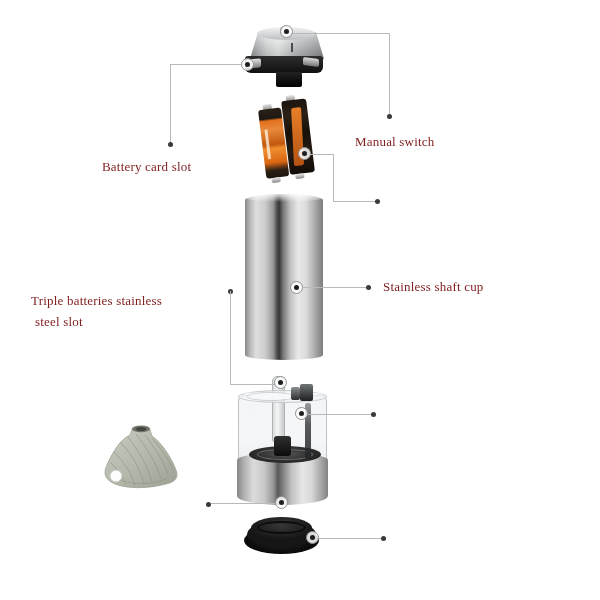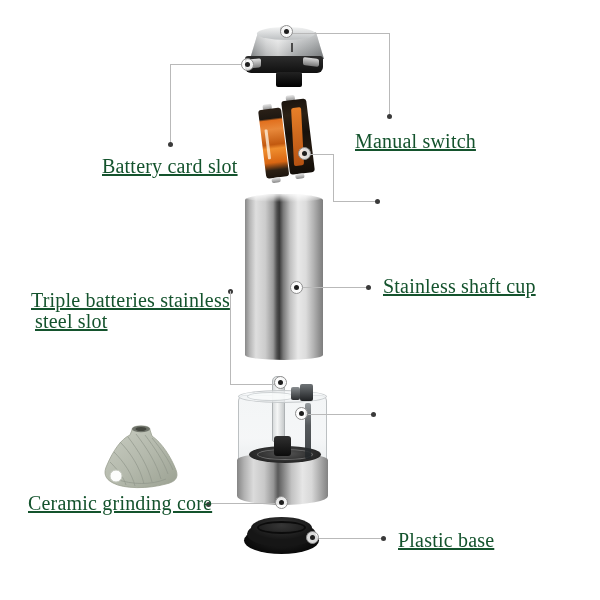--- a/index.html
+++ b/index.html
@@ -3,22 +3,22 @@
 <meta charset="utf-8">
 <style>
   html,body{margin:0;padding:0;background:#fff;}
   #canvas{
     position:relative;width:600px;height:600px;background:#ffffff;
     overflow:hidden;font-family:"Liberation Serif","DejaVu Serif",serif;
   }
   .abs{position:absolute;}
   
   .lbl{
-    position:absolute;font-size:20px;color:#14532d;white-space:nowrap;
-    letter-spacing:.2px;line-height:21px;text-decoration:underline;
+    position:absolute;font-size:13px;color:#7f1d1d;white-space:nowrap;
+    letter-spacing:.2px;line-height:21px;
   }
   .lbl .ln2{display:block;padding-left:4px;}
   
   .cline{position:absolute;background:#b9b9b9;}
   .edot{position:absolute;width:5px;height:5px;border-radius:50%;background:#3a3a3a;}
   .cmark{
     position:absolute;width:13px;height:13px;border:1px solid #8f8f8f;border-radius:50%;
     background:rgba(255,255,255,.85);box-sizing:border-box;
   }
   .cmark .cdot{width:5px;height:5px;border-radius:50%;background:#1e1e1e;margin:3px 0 0 3px;}
@@ -224,16 +224,14 @@
   <div class="cline" style="left:319px;top:538px;width:62px;height:1px;"></div>
   <div class="edot" style="left:381px;top:536px;"></div>
 
   <div class="lbl" style="left:355px;top:131px;">Manual switch</div>
   <div class="lbl" style="left:102px;top:156px;">Battery card slot</div>
   <div class="lbl" style="left:383px;top:276px;">Stainless shaft cup</div>
   <div class="lbl" style="left:31px;top:290px;">
     <span>Triple batteries stainless</span>
     <span class="ln2">steel slot</span>
   </div>
-  <div class="lbl" style="left:28px;top:493px;">Ceramic grinding core</div>
-  <div class="lbl" style="left:398px;top:530px;">Plastic base</div>
 
 </div>
 
 </body></html>

